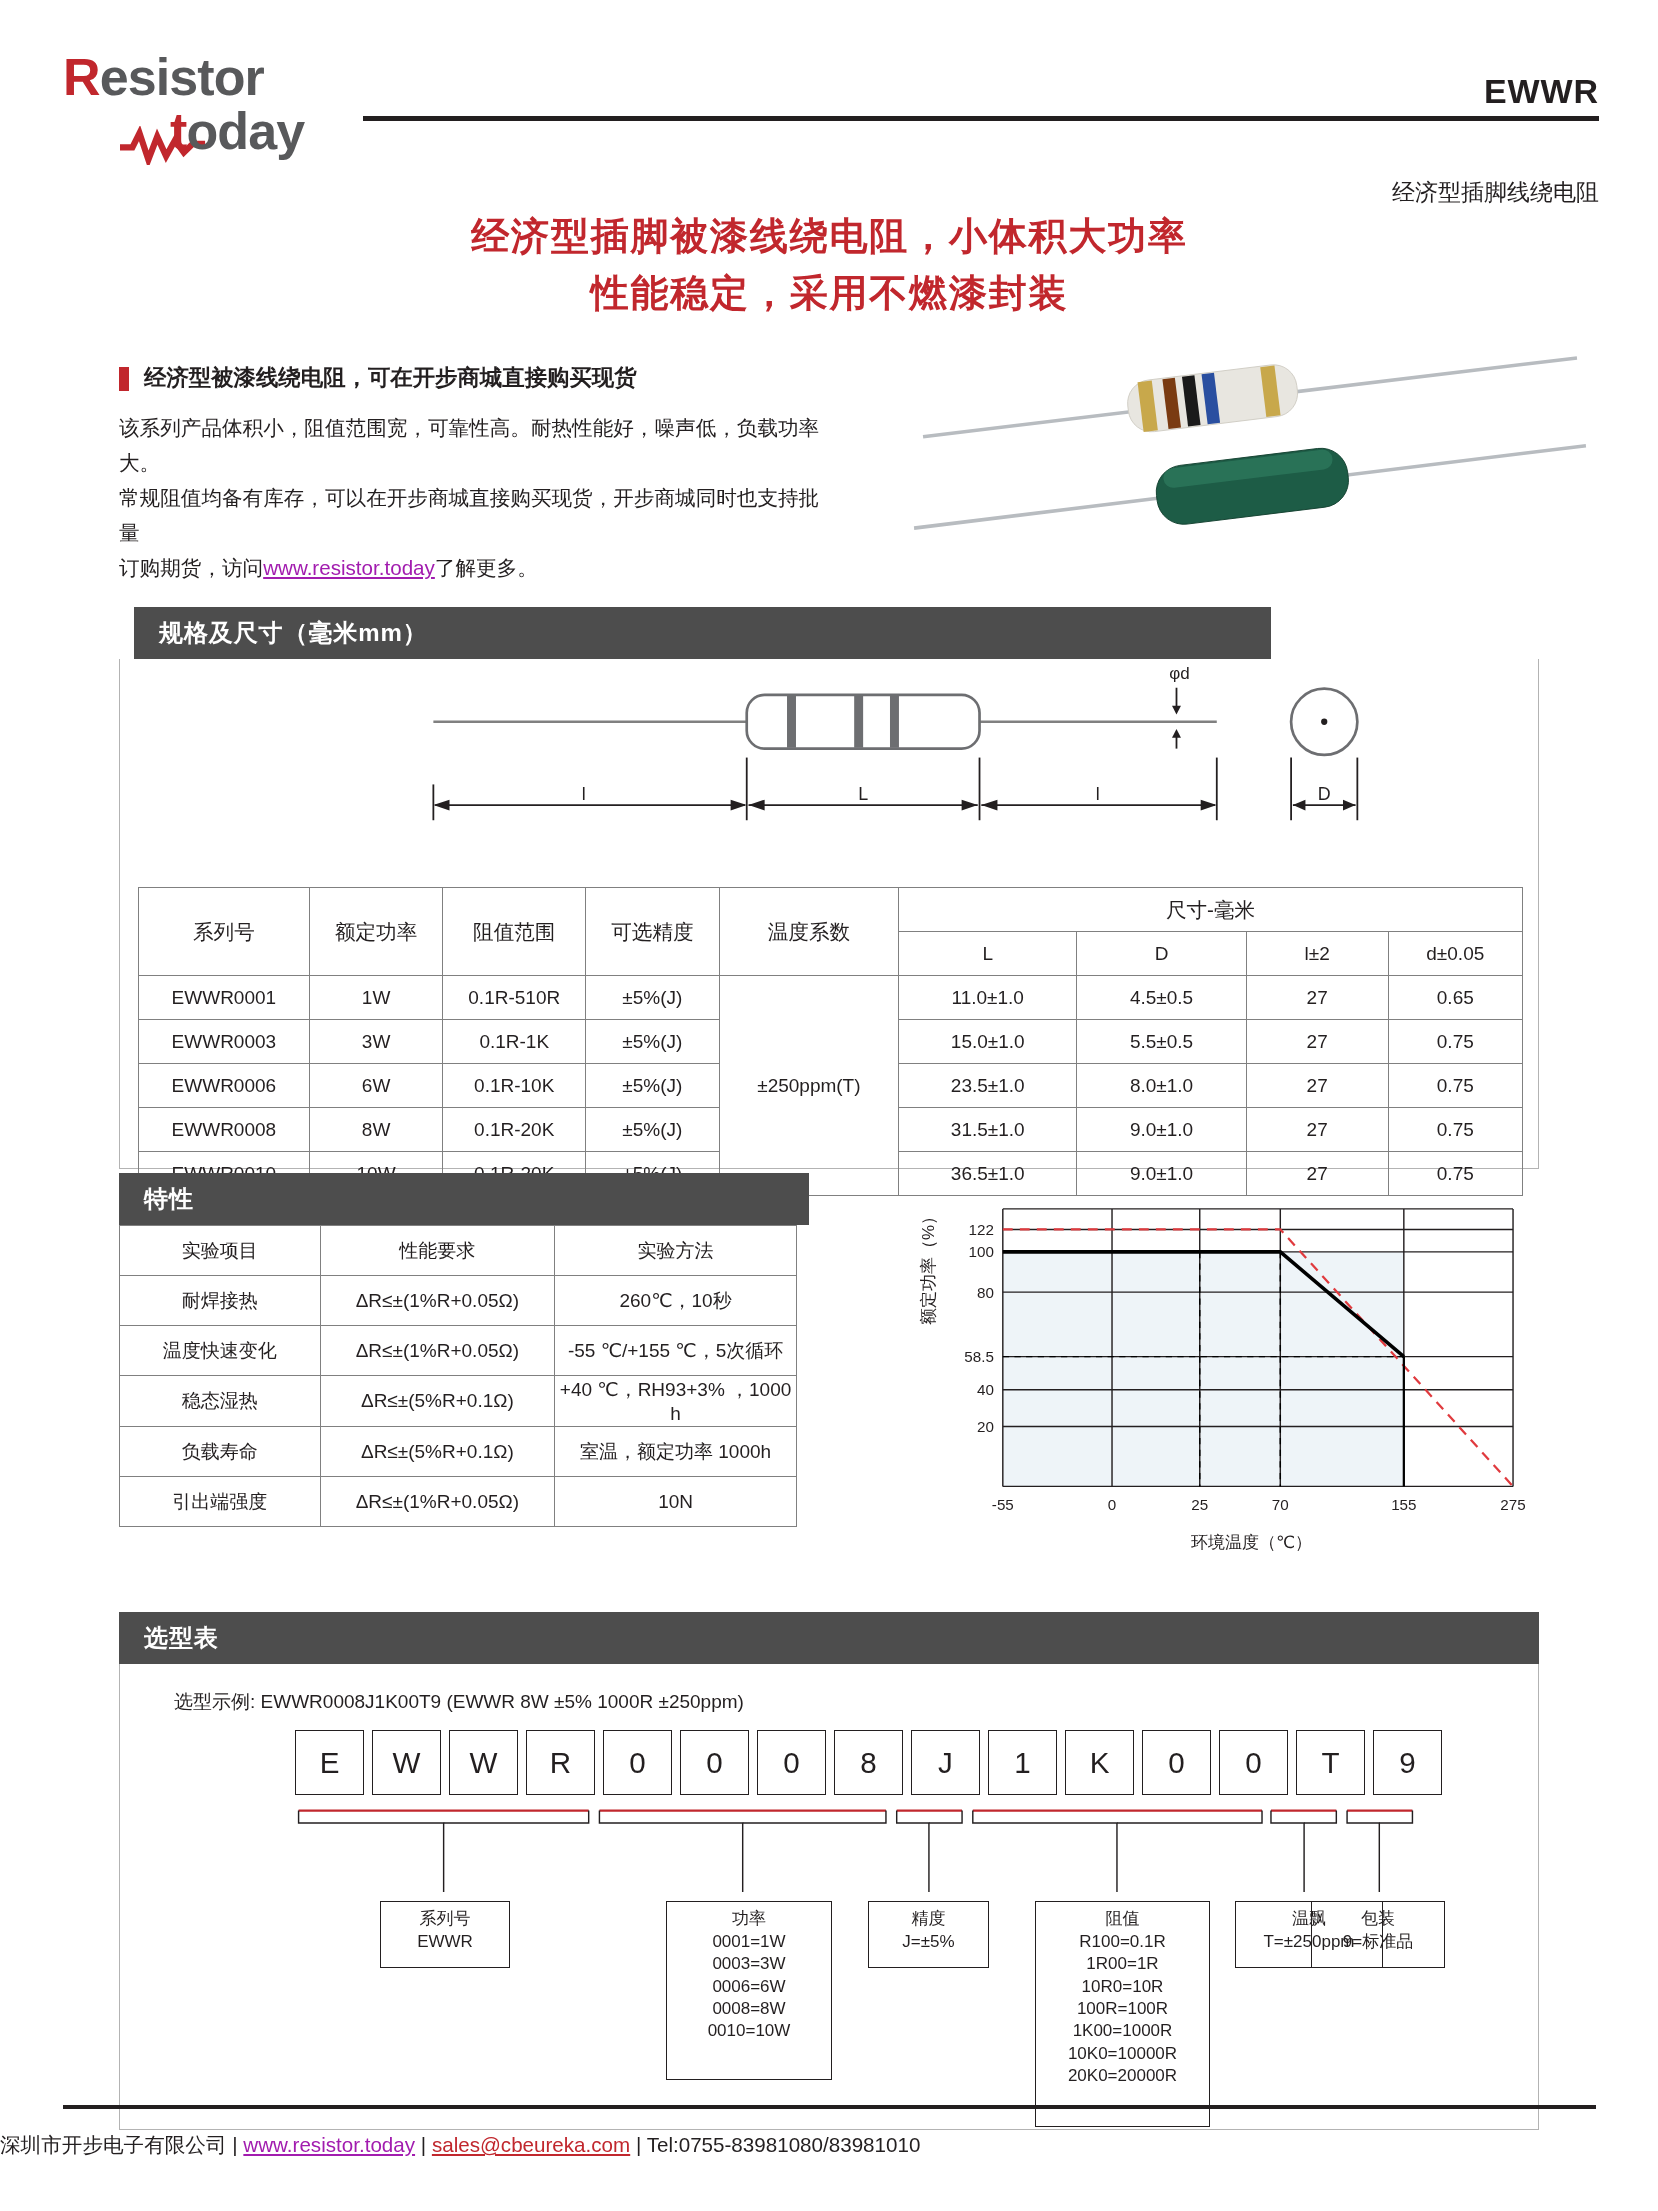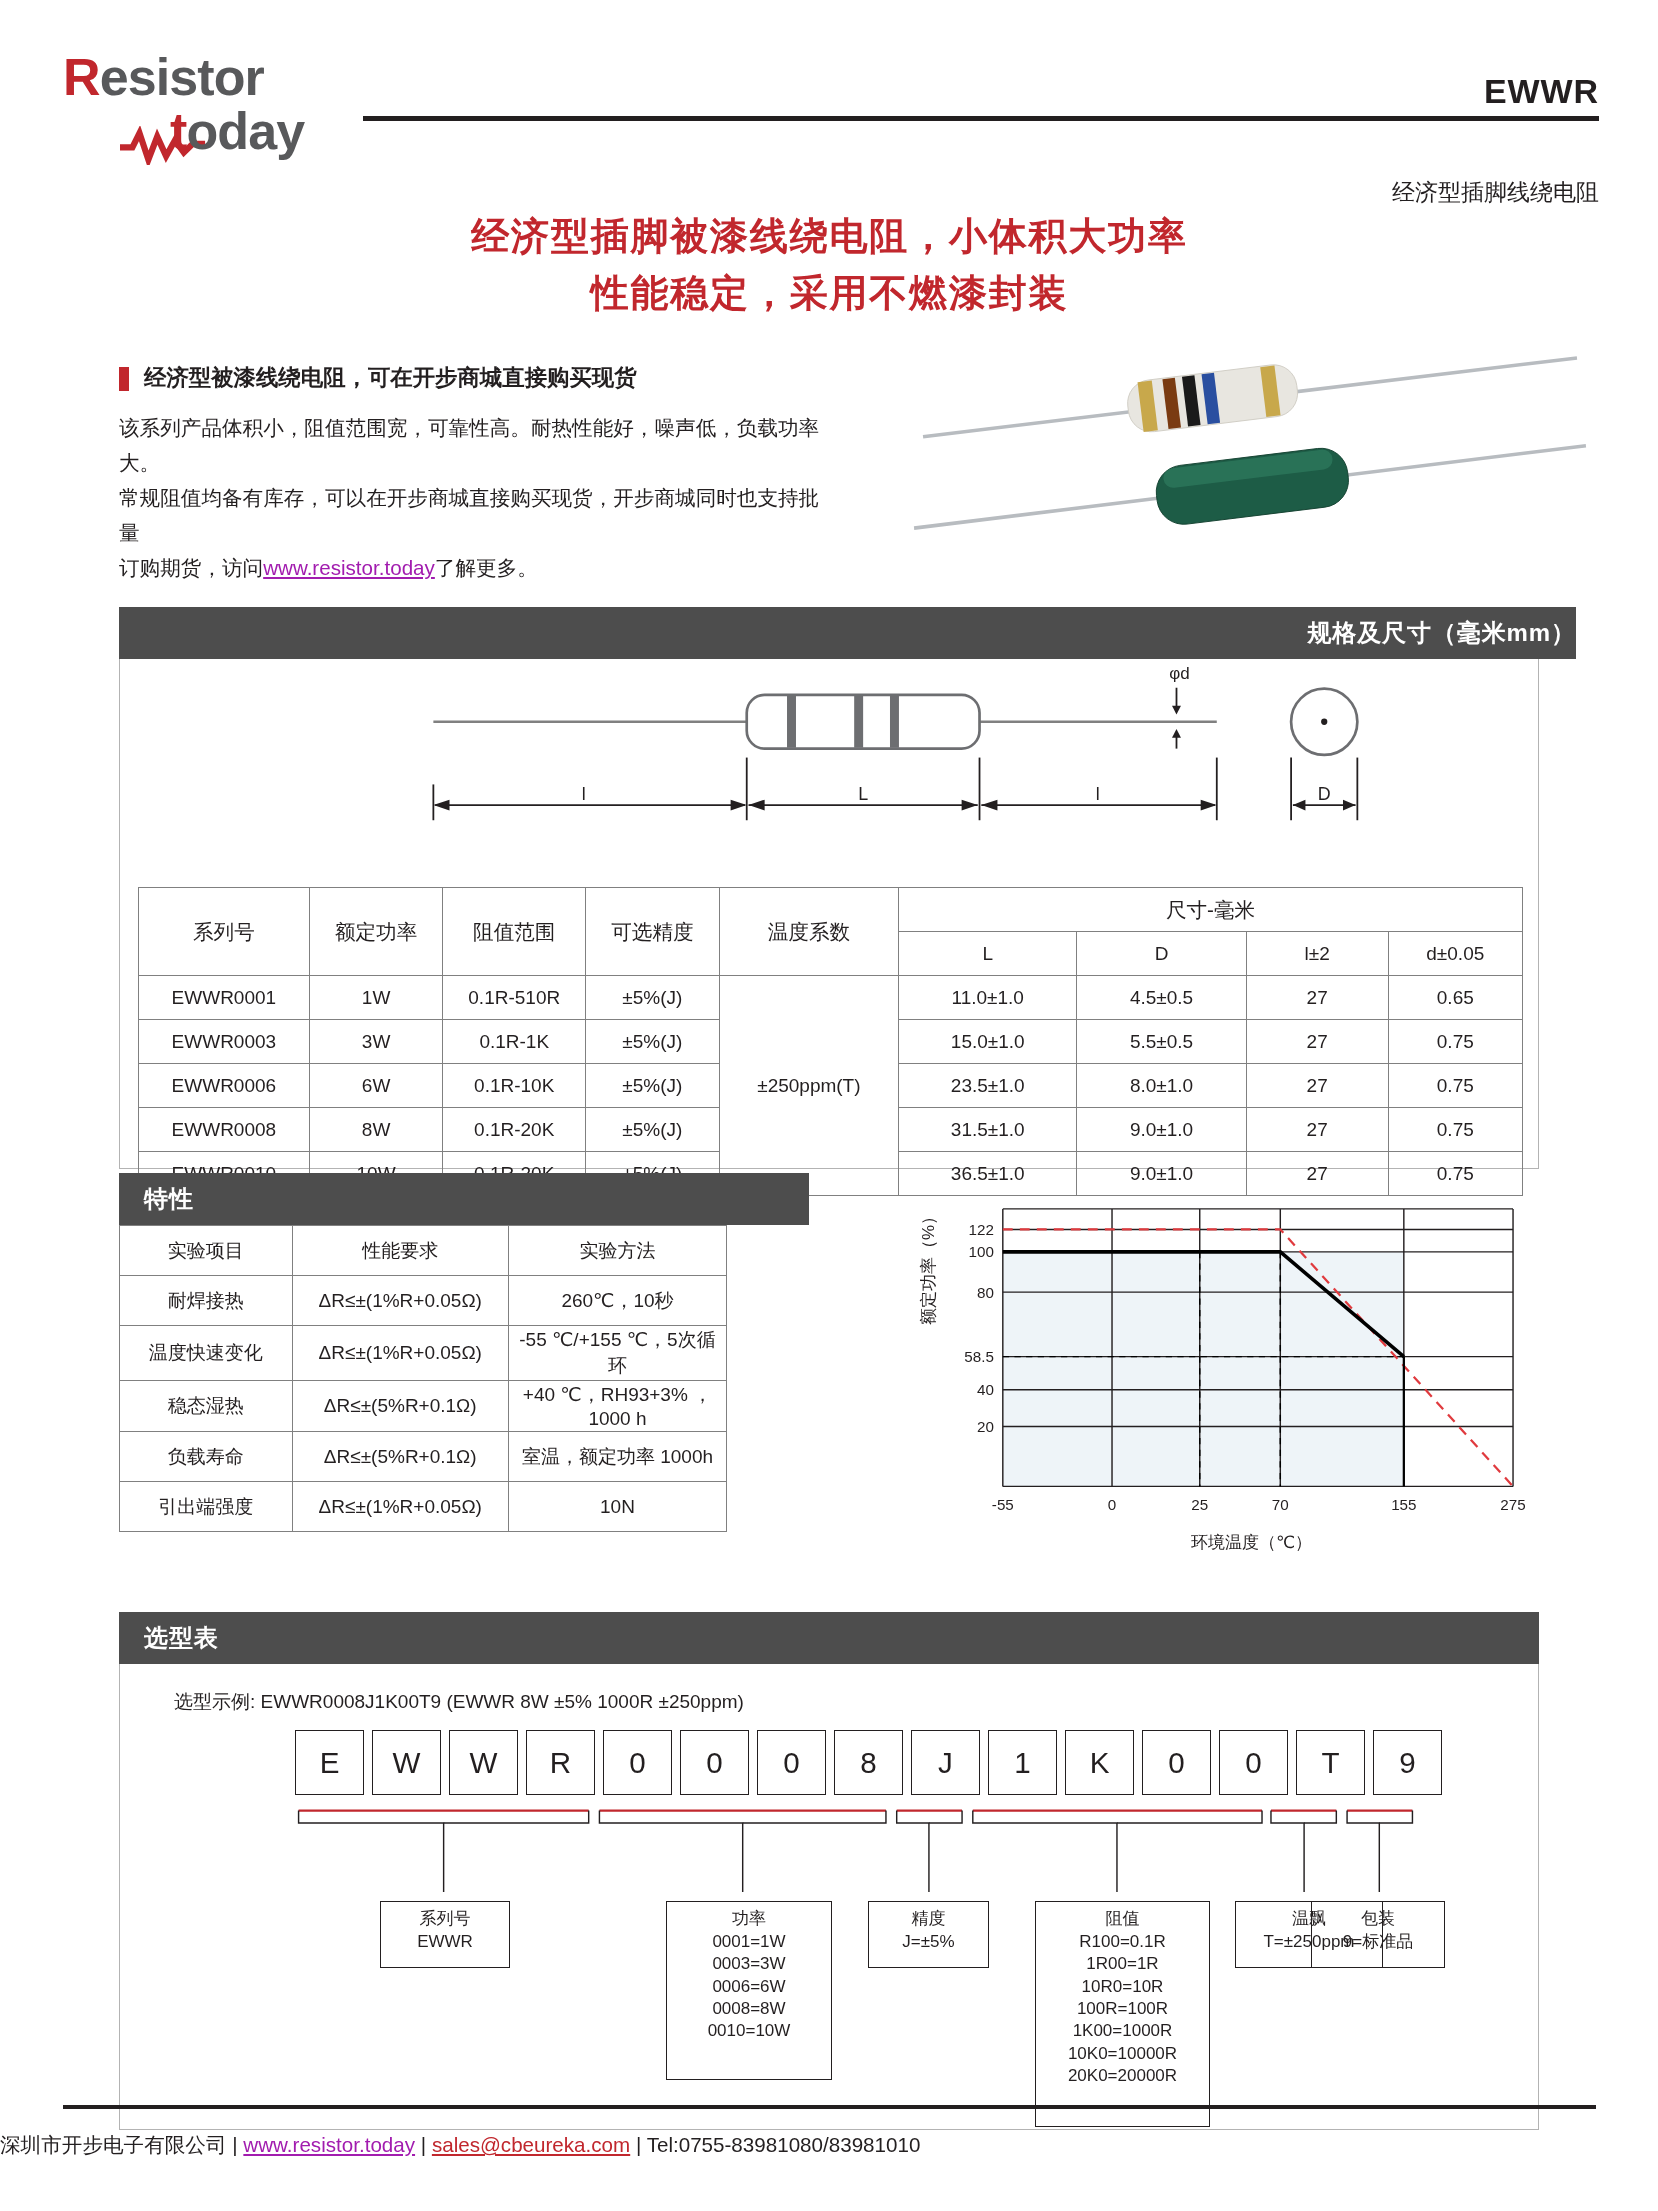--- a/index.html
+++ b/index.html
@@ -78,21 +78,21 @@
   table.grid td,table.grid th{
     border:0.9px solid #808080;text-align:center;font-weight:normal;color:#231f20;
   }
   .spec-table{position:absolute;left:18px;top:228px;width:1385px;}
   .spec-table td,.spec-table th{height:41px;}
   .spec-table .hdr{font-size:20.6px;}
 
   
   .char-block{position:absolute;left:119px;top:1173px;width:690px;}
   .char-body{position:absolute;left:0;top:52px;width:690px;}
-  .char-table{width:608px;padding-left:41px;}
+  .char-table{width:678px;padding-left:41px;}
   .char-table td{height:47px;font-size:19px;}
 
   
   .chart-wrap{position:absolute;left:922px;top:1191px;width:645px;height:367px;}
   .chart-ylabel{
     position:absolute;left:-5.4px;top:134px;font-size:17px;
     transform:rotate(-90deg);transform-origin:left top;white-space:nowrap;
   }
   .chart-xlabel{position:absolute;left:269px;top:340px;font-size:17px;}
 
@@ -172,21 +172,21 @@
 
       <line x1="20" y1="210" x2="770" y2="118" stroke="#b8bcc0" stroke-width="4"></line>
       <g transform="rotate(-7 400 162)">
         <rect x="290" y="130" width="215" height="66" rx="30" fill="#1d5c46" stroke="#12402f"></rect>
         <rect x="300" y="132" width="190" height="22" rx="11" fill="#2e7a5e" opacity="0.75"></rect>
       </g>
     </svg>
   </div>
 
   <div class="spec-block">
-    <div class="secbar" style="left:0;top:0;width:1457px;text-align:right;">规格及尺寸（毫米mm）</div>
+    <div class="secbar" style="left:15px;top:0;width:1137px;">规格及尺寸（毫米mm）</div>
     <div class="spec-body">
 
       <svg class="drawing" viewBox="0 0 1586 250">
 
         <line x1="350" y1="70" x2="700" y2="70" stroke="#808080" stroke-width="3"></line>
         <line x1="960" y1="70" x2="1225" y2="70" stroke="#808080" stroke-width="3"></line>
 
         <rect x="700" y="40" width="260" height="60" rx="20" fill="#ffffff" stroke="#6d6e71" stroke-width="3"></rect>
         <rect x="745" y="41" width="10" height="58" fill="#6d6e71"></rect>
         <rect x="820" y="41" width="10" height="58" fill="#6d6e71"></rect>

